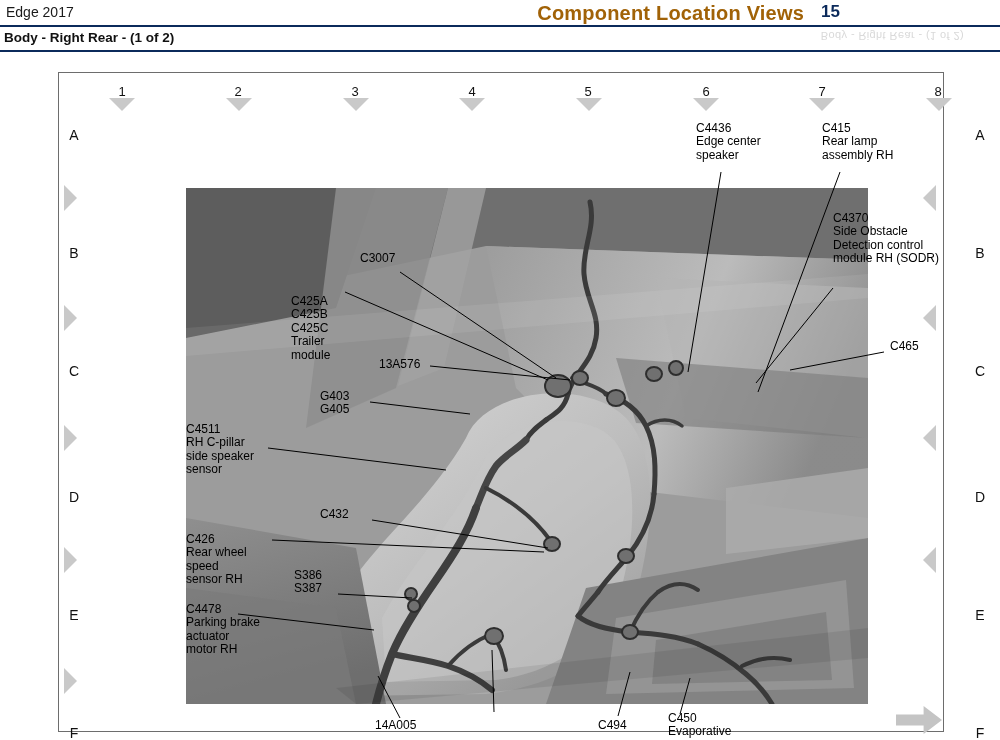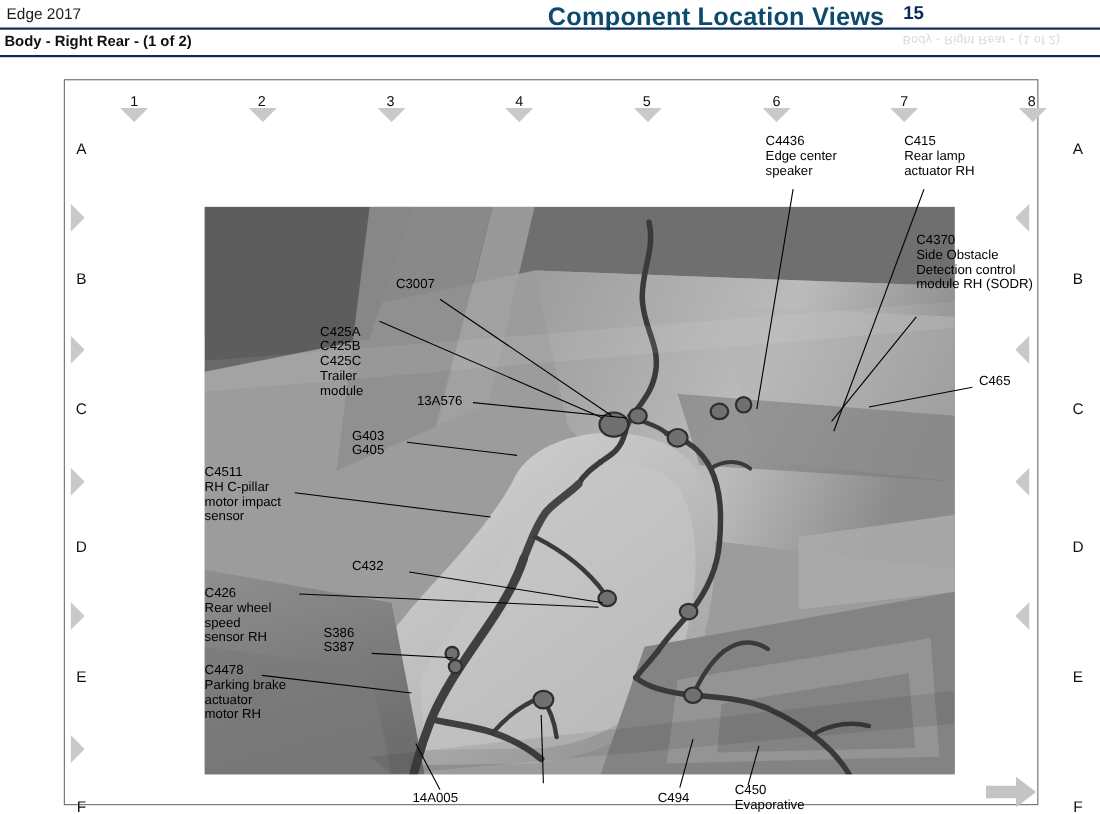--- a/index.html
+++ b/index.html
@@ -25,23 +25,23 @@
   }
   .header-left {
     position: absolute;
     left: 6px; top: 4px;
     font-size: 14px;
     color: #1a1a1a;
   }
   .header-right {
     position: absolute;
     right: 36px; top: 2px;
-    font-size: 23px;
+    font-size: 20px;
     font-weight: bold;
-    color: #0c4a6e;
+    color: #a16207;
     letter-spacing: 0.2px;
   }
   .page-number {
     position: absolute;
     right: 0px; top: 2px;
     font-size: 17px;
     font-weight: bold;
     color: #0b2a5b;
     text-align: right;
   }
@@ -362,38 +362,38 @@
 
     <line x1="680" y1="714" x2="690" y2="678"></line>
   </g>
 </svg>
 
 <div class="callout" style="left:696px; top:122px">C4436
 Edge center
 speaker</div>
 <div class="callout" style="left:822px; top:122px">C415
 Rear lamp
-actuator RH</div>
+assembly RH</div>
 <div class="callout" style="left:833px; top:212px">C4370
 Side Obstacle
 Detection control
 module RH (SODR)</div>
 <div class="callout" style="left:890px; top:340px">C465</div>
 <div class="callout" style="left:360px; top:252px">C3007</div>
 <div class="callout" style="left:291px; top:295px">C425A
 C425B
 C425C
 Trailer
 module</div>
 <div class="callout" style="left:379px; top:358px">13A576</div>
 <div class="callout" style="left:320px; top:390px">G403
 G405</div>
 <div class="callout" style="left:186px; top:423px">C4511
 RH C-pillar
-motor impact
+side speaker
 sensor</div>
 <div class="callout" style="left:320px; top:508px">C432</div>
 <div class="callout" style="left:186px; top:533px">C426
 Rear wheel
 speed
 sensor RH</div>
 <div class="callout" style="left:294px; top:569px">S386
 S387</div>
 <div class="callout" style="left:186px; top:603px">C4478
 Parking brake

